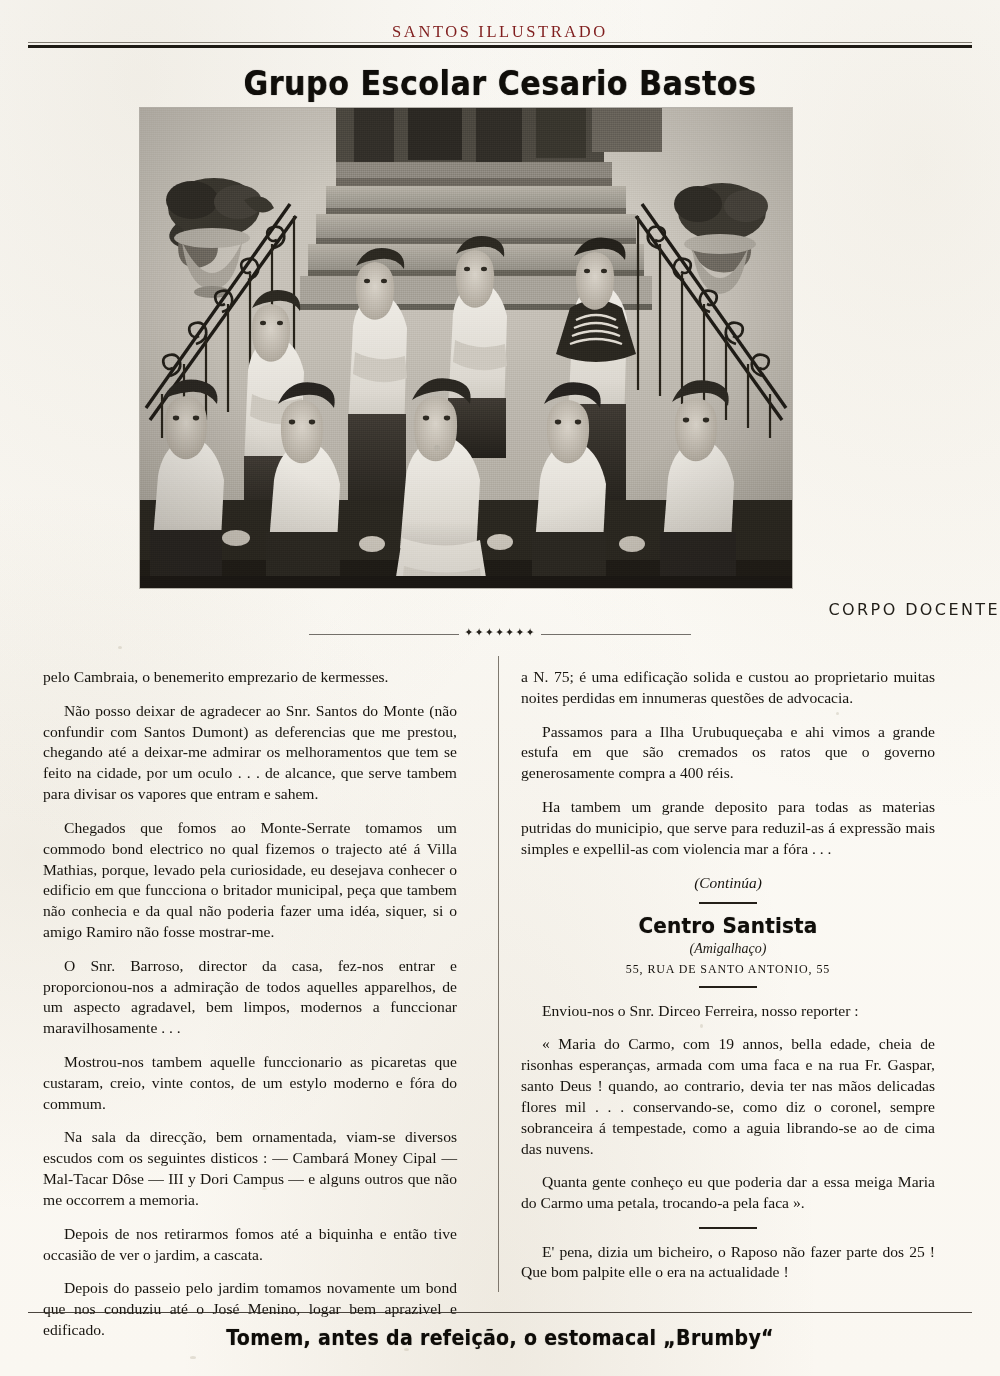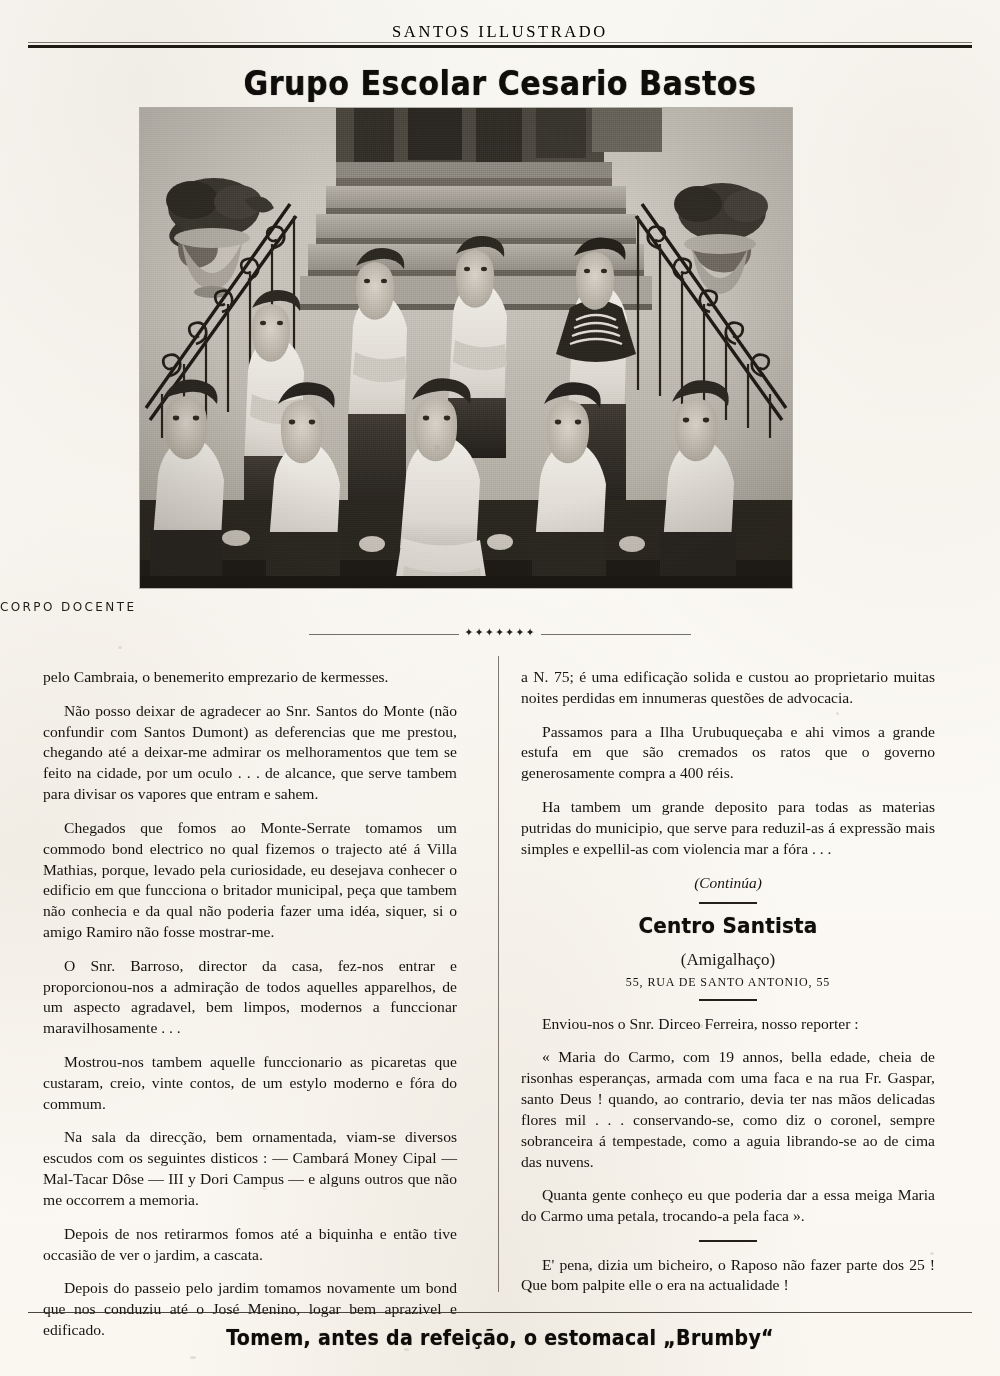--- a/index.html
+++ b/index.html
@@ -25,21 +25,21 @@
     z-index:0;
   }
   .page{position:relative;z-index:2;width:1000px;height:1376px;}
 
   
   .runhead{
     position:absolute;left:0;right:0;top:22px;
     text-align:center;
     font-size:16.5px;
     letter-spacing:2.6px;
-    color:#000000;
+    color:#7f1d1d;
   }
   .rule-double{
     position:absolute;left:28px;width:944px;
   }
   .rule-double .thin{height:1px;background:#5a5348;opacity:.75;}
   .rule-double .gap{height:2px;}
   .rule-double .thick{height:2.6px;background:#1d1a14;}
 
   
   .display-title{
@@ -72,23 +72,23 @@
   }
   .photo-vig{
     position:absolute;inset:0;
     background:radial-gradient(ellipse at 50% 48%, rgba(0,0,0,0) 52%, rgba(30,26,20,.22) 100%);
     pointer-events:none;
   }
 
   
   .caption{
     position:absolute;left:0;right:0;top:600px;
-    text-align:left;
+    text-align:right;
     font-family:"DejaVu Sans", sans-serif;
-    font-size:12px;
+    font-size:16px;
     letter-spacing:2.4px;
     color:#201d17;
   }
   .caption-orn{
     position:absolute;left:0;right:0;top:628px;
     display:flex;align-items:center;justify-content:center;
   }
   .caption-orn .l,.caption-orn .r{
     width:150px;height:1px;background:#3b3630;opacity:.7;
   }
@@ -131,21 +131,21 @@
     font-family:"DejaVu Sans", sans-serif;
     font-weight:700;
     font-size:20px;
     letter-spacing:.2px;
     transform:scaleY(1.06);
     color:#100e0a;
     margin:2px 0 1px 0;
     text-shadow:0 0 .8px rgba(0,0,0,.5);
   }
   .sect-sub{
-    text-align:center;font-size:17px;margin:10px 0 2px 0;color:#1d1a14;
+    text-align:center;font-style:italic;font-size:14px;margin:1px 0 2px 0;color:#1d1a14;
   }
   .sect-addr{
     text-align:center;font-size:12px;letter-spacing:.9px;margin:0 0 1px 0;color:#17140f;
   }
 
   
   .rule-bottom{
     position:absolute;left:28px;top:1312px;width:944px;height:1.4px;background:#2b261f;opacity:.85;
   }
   .advert{

